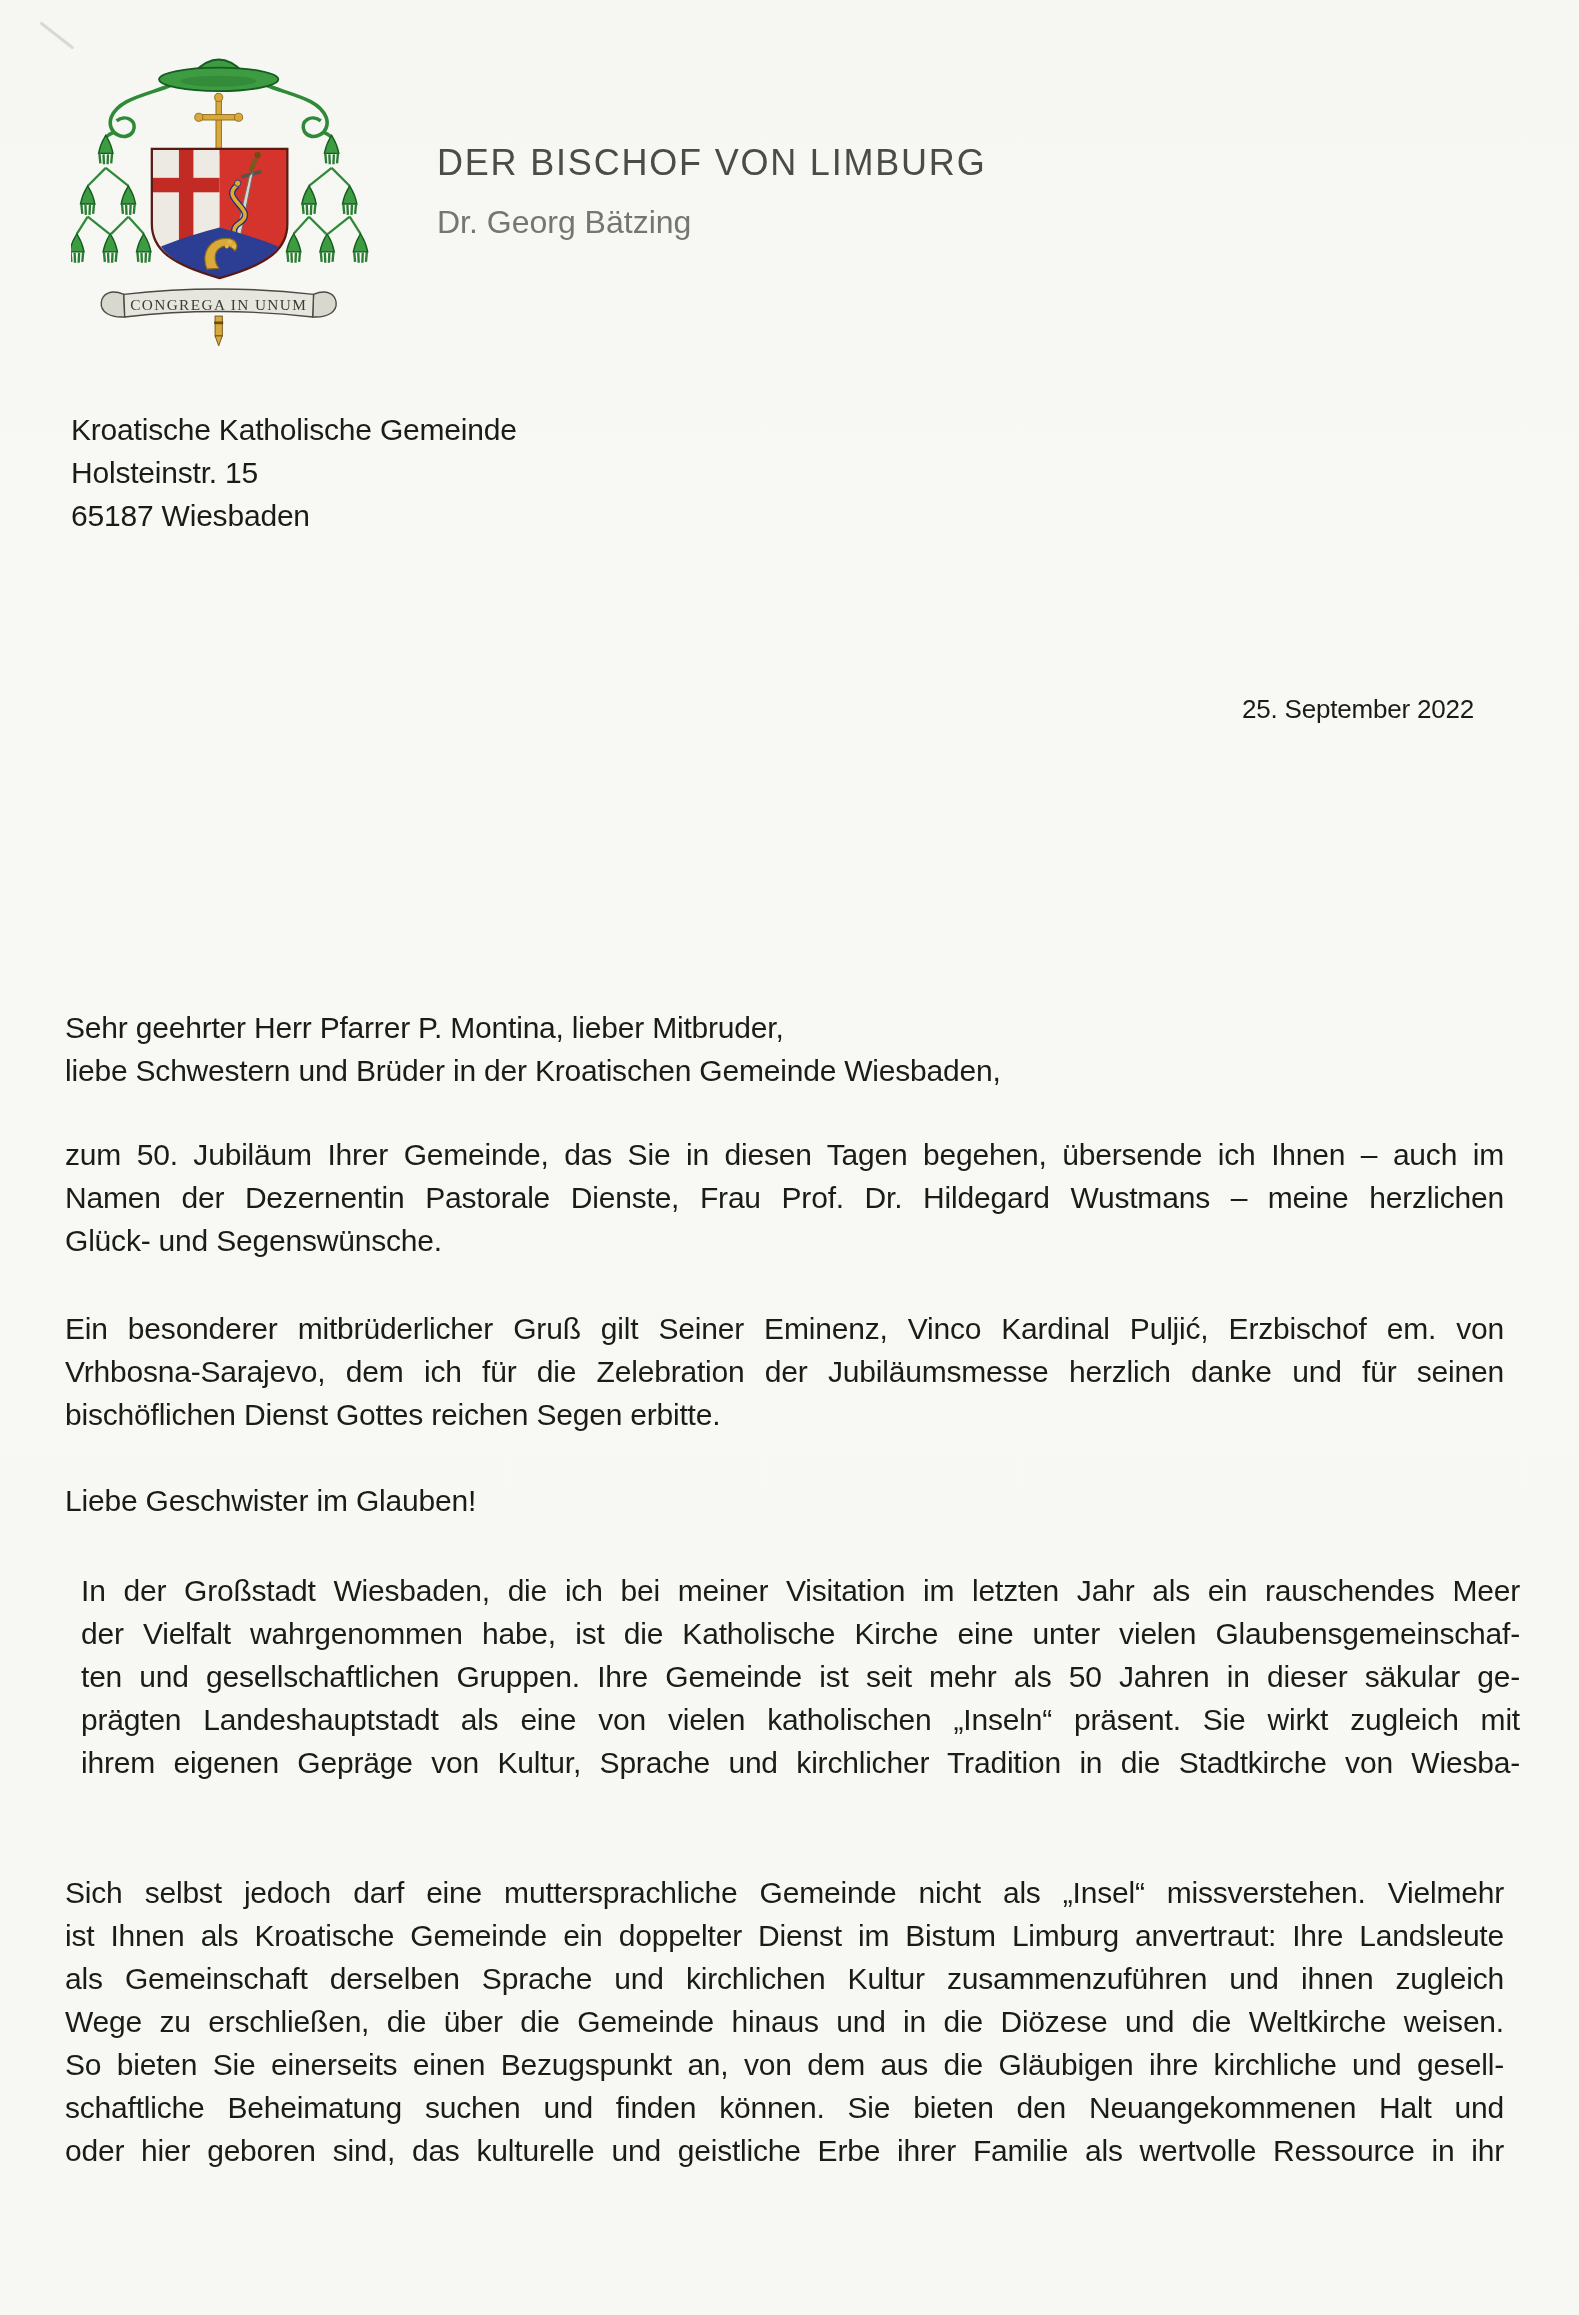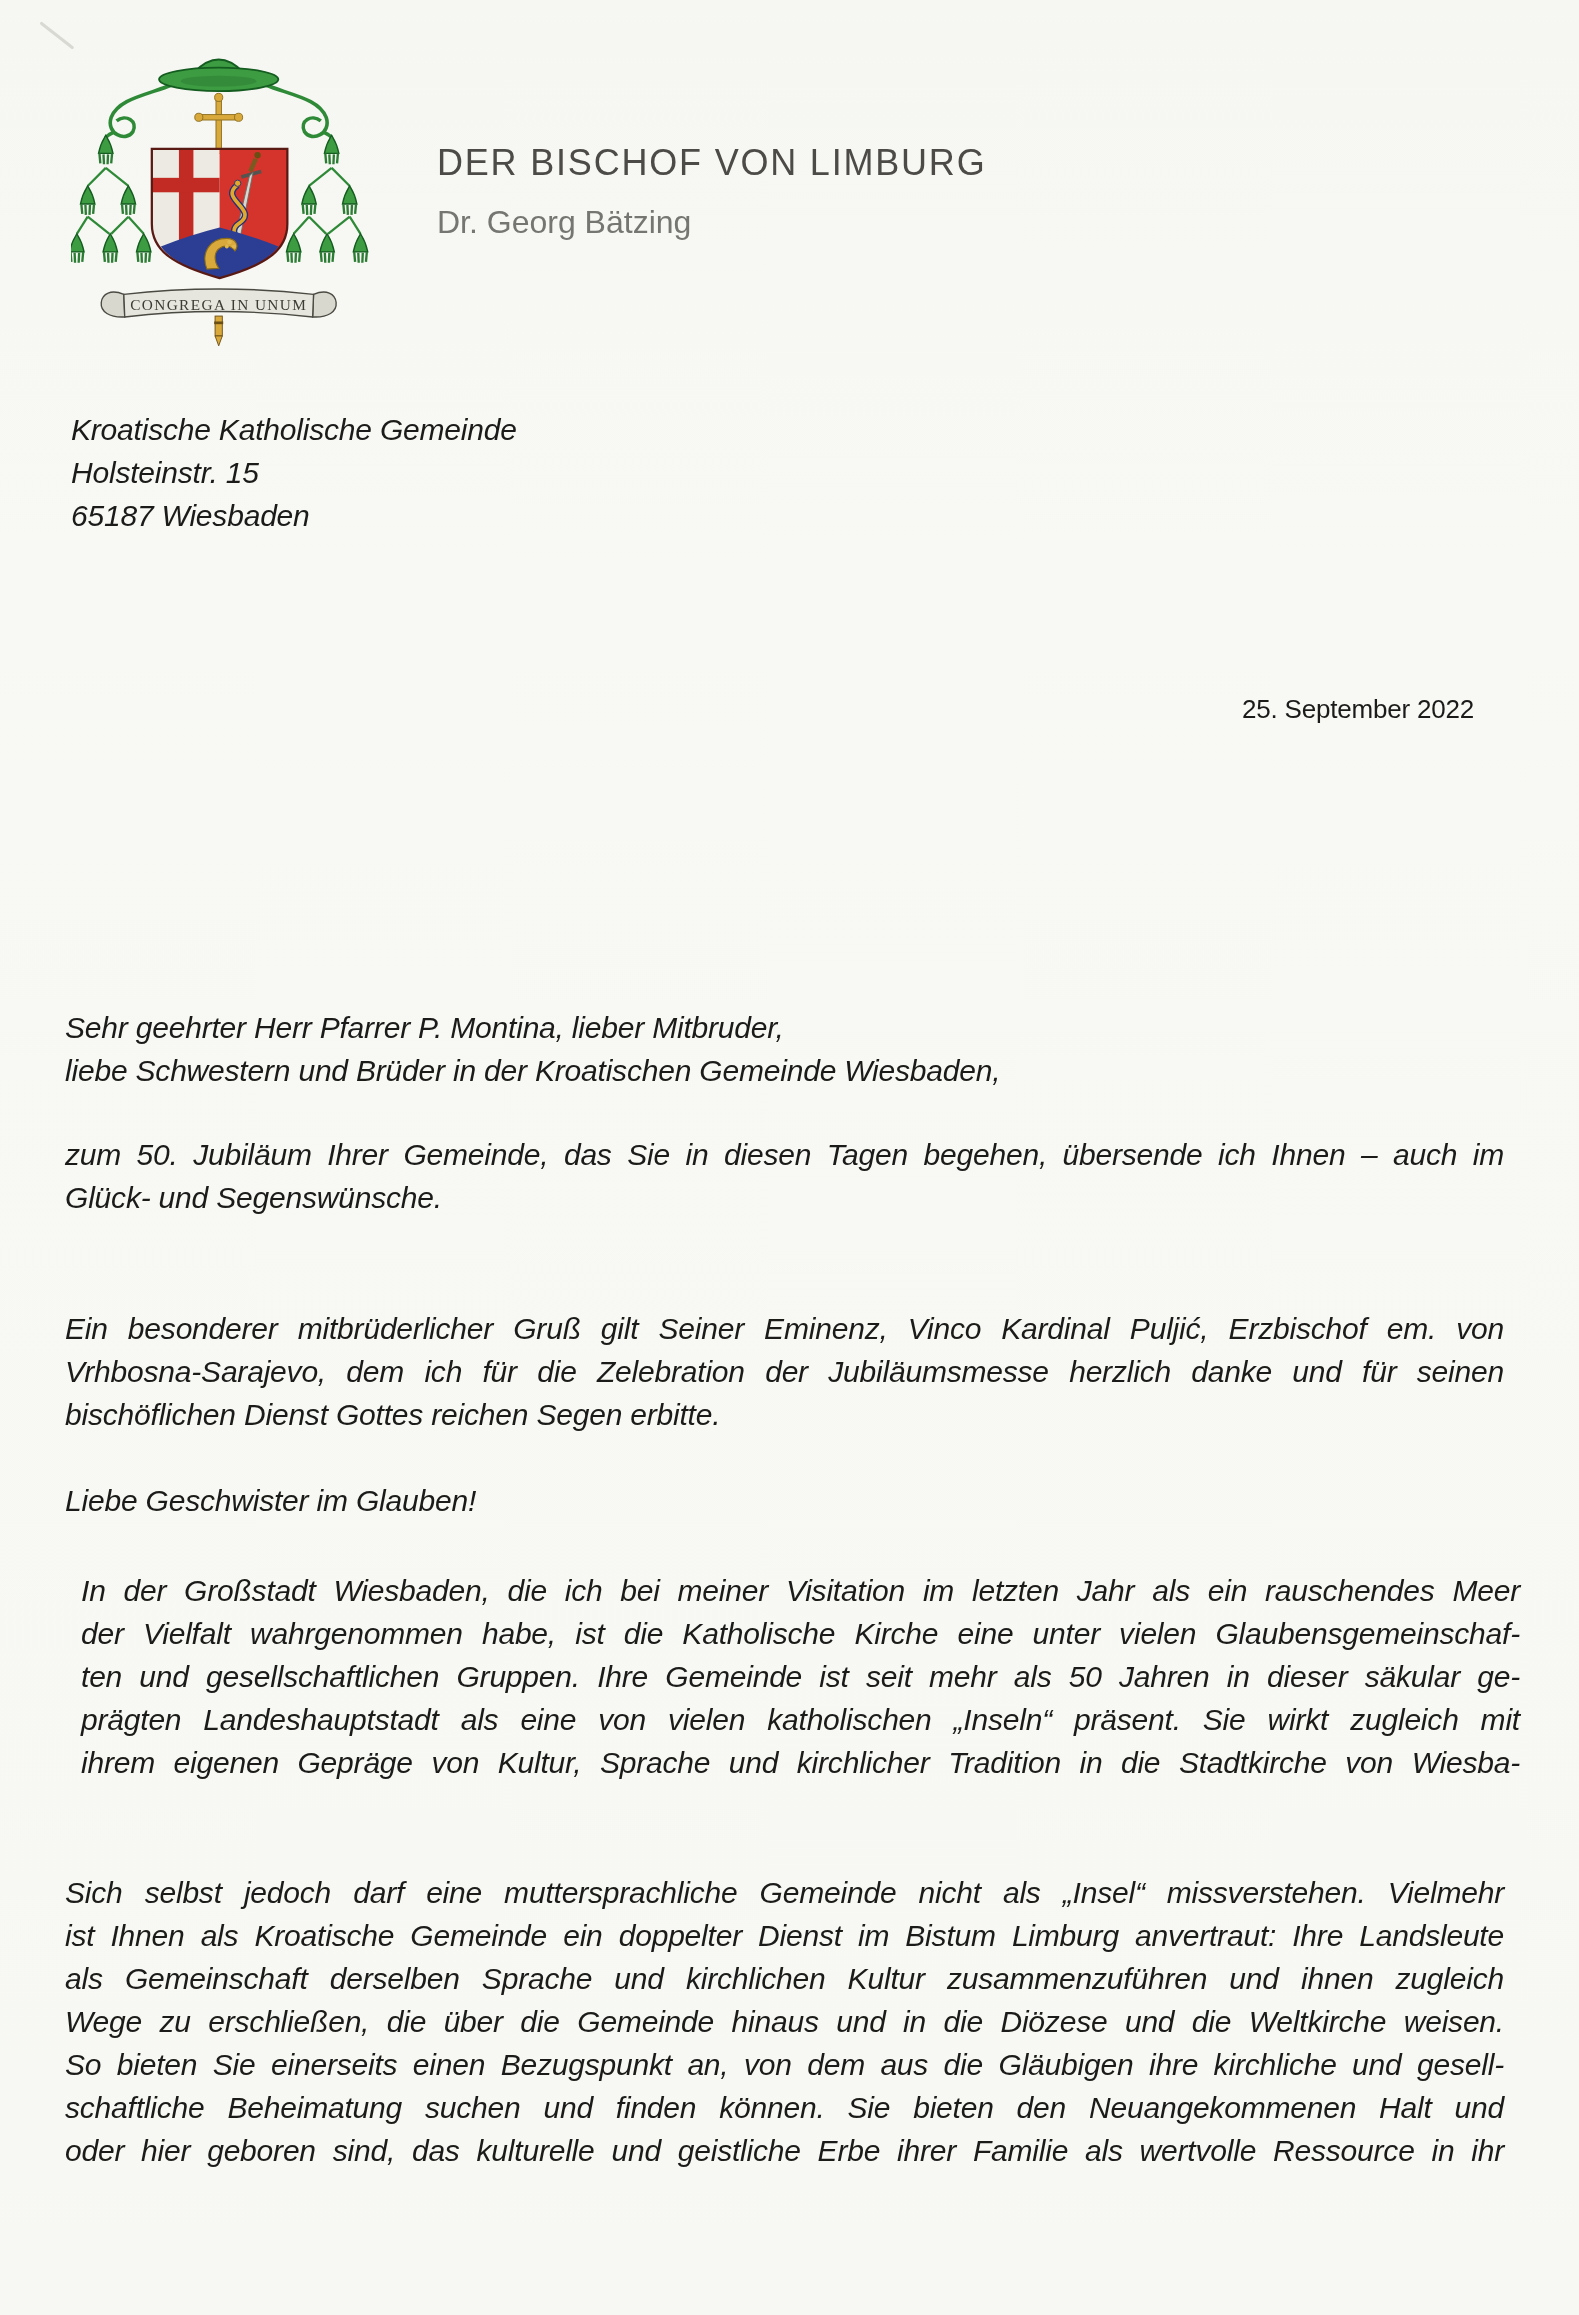--- a/index.html
+++ b/index.html
@@ -32,21 +32,21 @@
   .textblock{
     left:65px;width:1439px;
     font-size:30px;line-height:43px;letter-spacing:-0.2px;
   }
   .salutation{top:1006px;}
   .p0{top:1133px;}
   .p1{top:1307px;}
   .p2{top:1479px;}
   .p3{top:1569px;margin-left:16px;}
   .p4{top:1871px;}
-  .line{white-space:normal;font-style:italic;}
+  .line{white-space:normal;}
   .j{text-align:justify;text-align-last:justify;}
   .scan-artifact{
     left:36px;top:34px;width:42px;height:2.7px;background:#cfcfca;
     transform:rotate(38deg);border-radius:1.8px;opacity:.75;
   }
   .coa{left:71px;top:36px;}
 </style>
 </head>
 <body>
 
@@ -163,20 +163,21 @@
 
   <div class="abs date-block">25. September 2022</div>
 
   <div class="abs textblock salutation">
     <div class="line">Sehr geehrter Herr Pfarrer P. Montina, lieber Mitbruder,</div>
     <div class="line">liebe Schwestern und Brüder in der Kroatischen Gemeinde Wiesbaden,</div>
   </div>
 
   <div class="abs textblock p0">
     <div class="line j">zum 50. Jubiläum Ihrer Gemeinde, das Sie in diesen Tagen begehen, übersende ich Ihnen – auch im</div>
+    <div class="line j">Namen der Dezernentin Pastorale Dienste, Frau Prof. Dr. Hildegard Wustmans – meine herzlichen</div>
     <div class="line">Glück- und Segenswünsche.</div>
   </div>
 
   <div class="abs textblock p1">
     <div class="line j">Ein besonderer mitbrüderlicher Gruß gilt Seiner Eminenz, Vinco Kardinal Puljić, Erzbischof em. von</div>
     <div class="line j">Vrhbosna-Sarajevo, dem ich für die Zelebration der Jubiläumsmesse herzlich danke und für seinen</div>
     <div class="line">bischöflichen Dienst Gottes reichen Segen erbitte.</div>
   </div>
 
   <div class="abs textblock p2">

